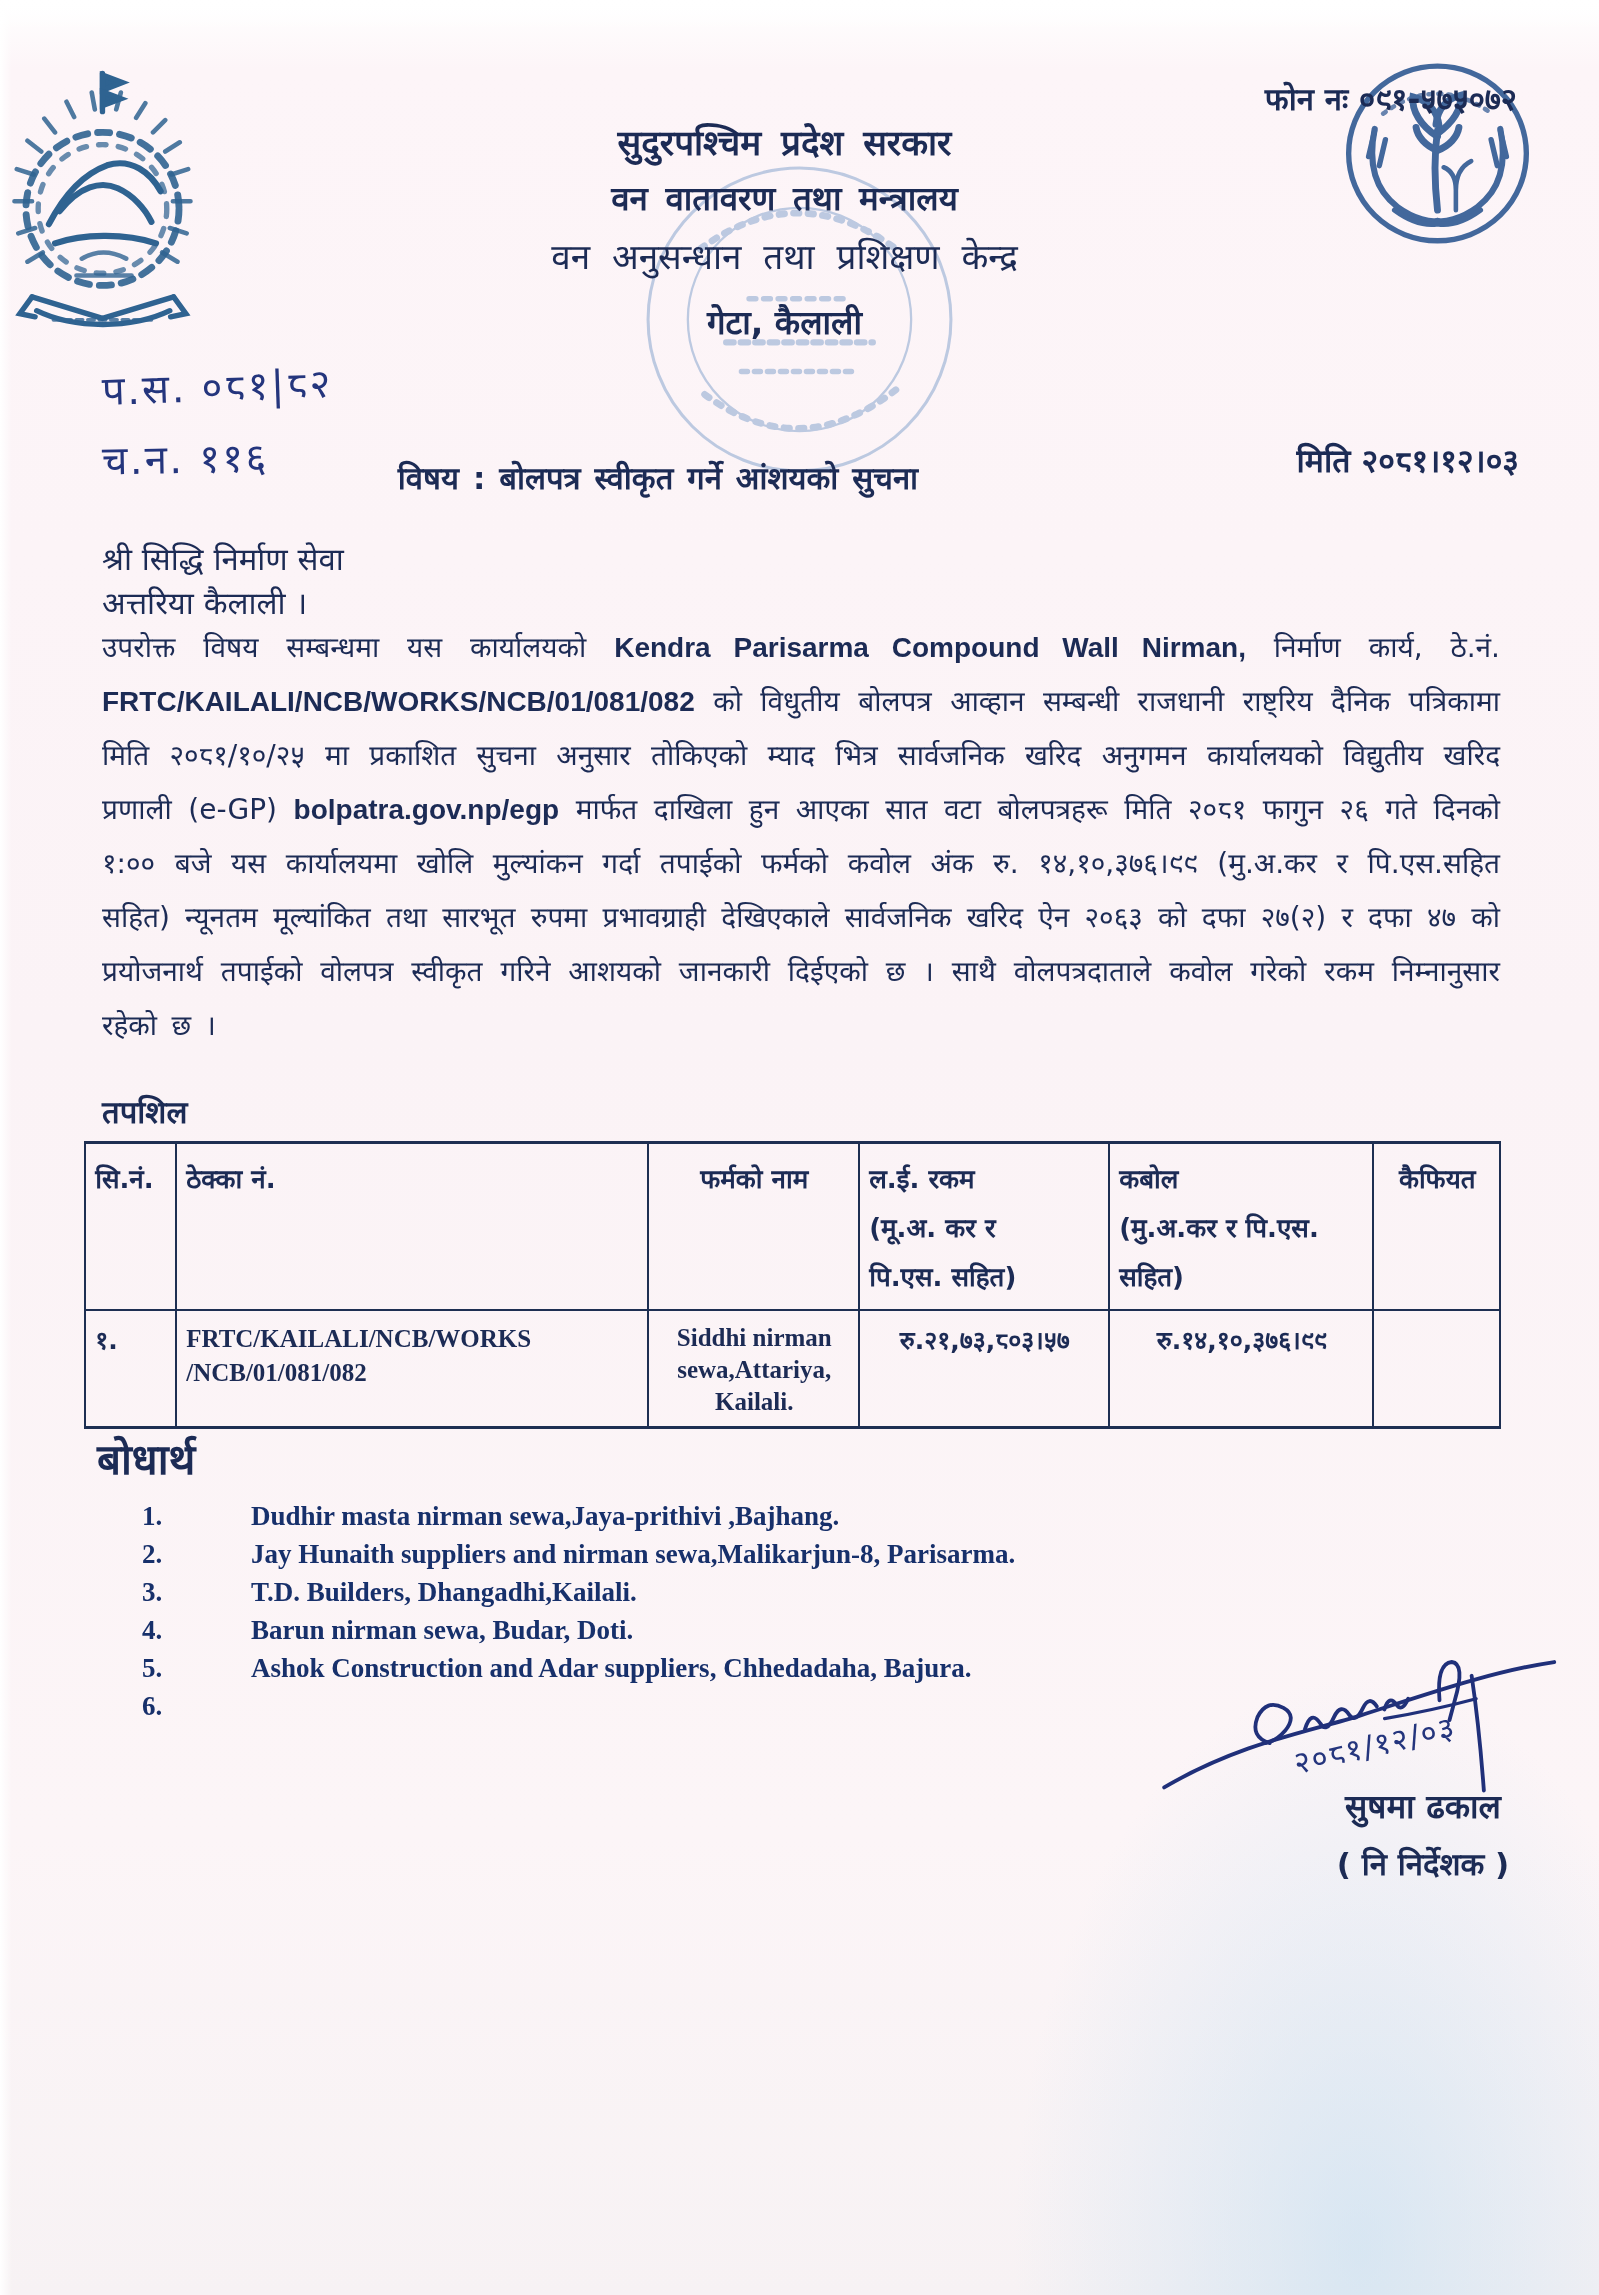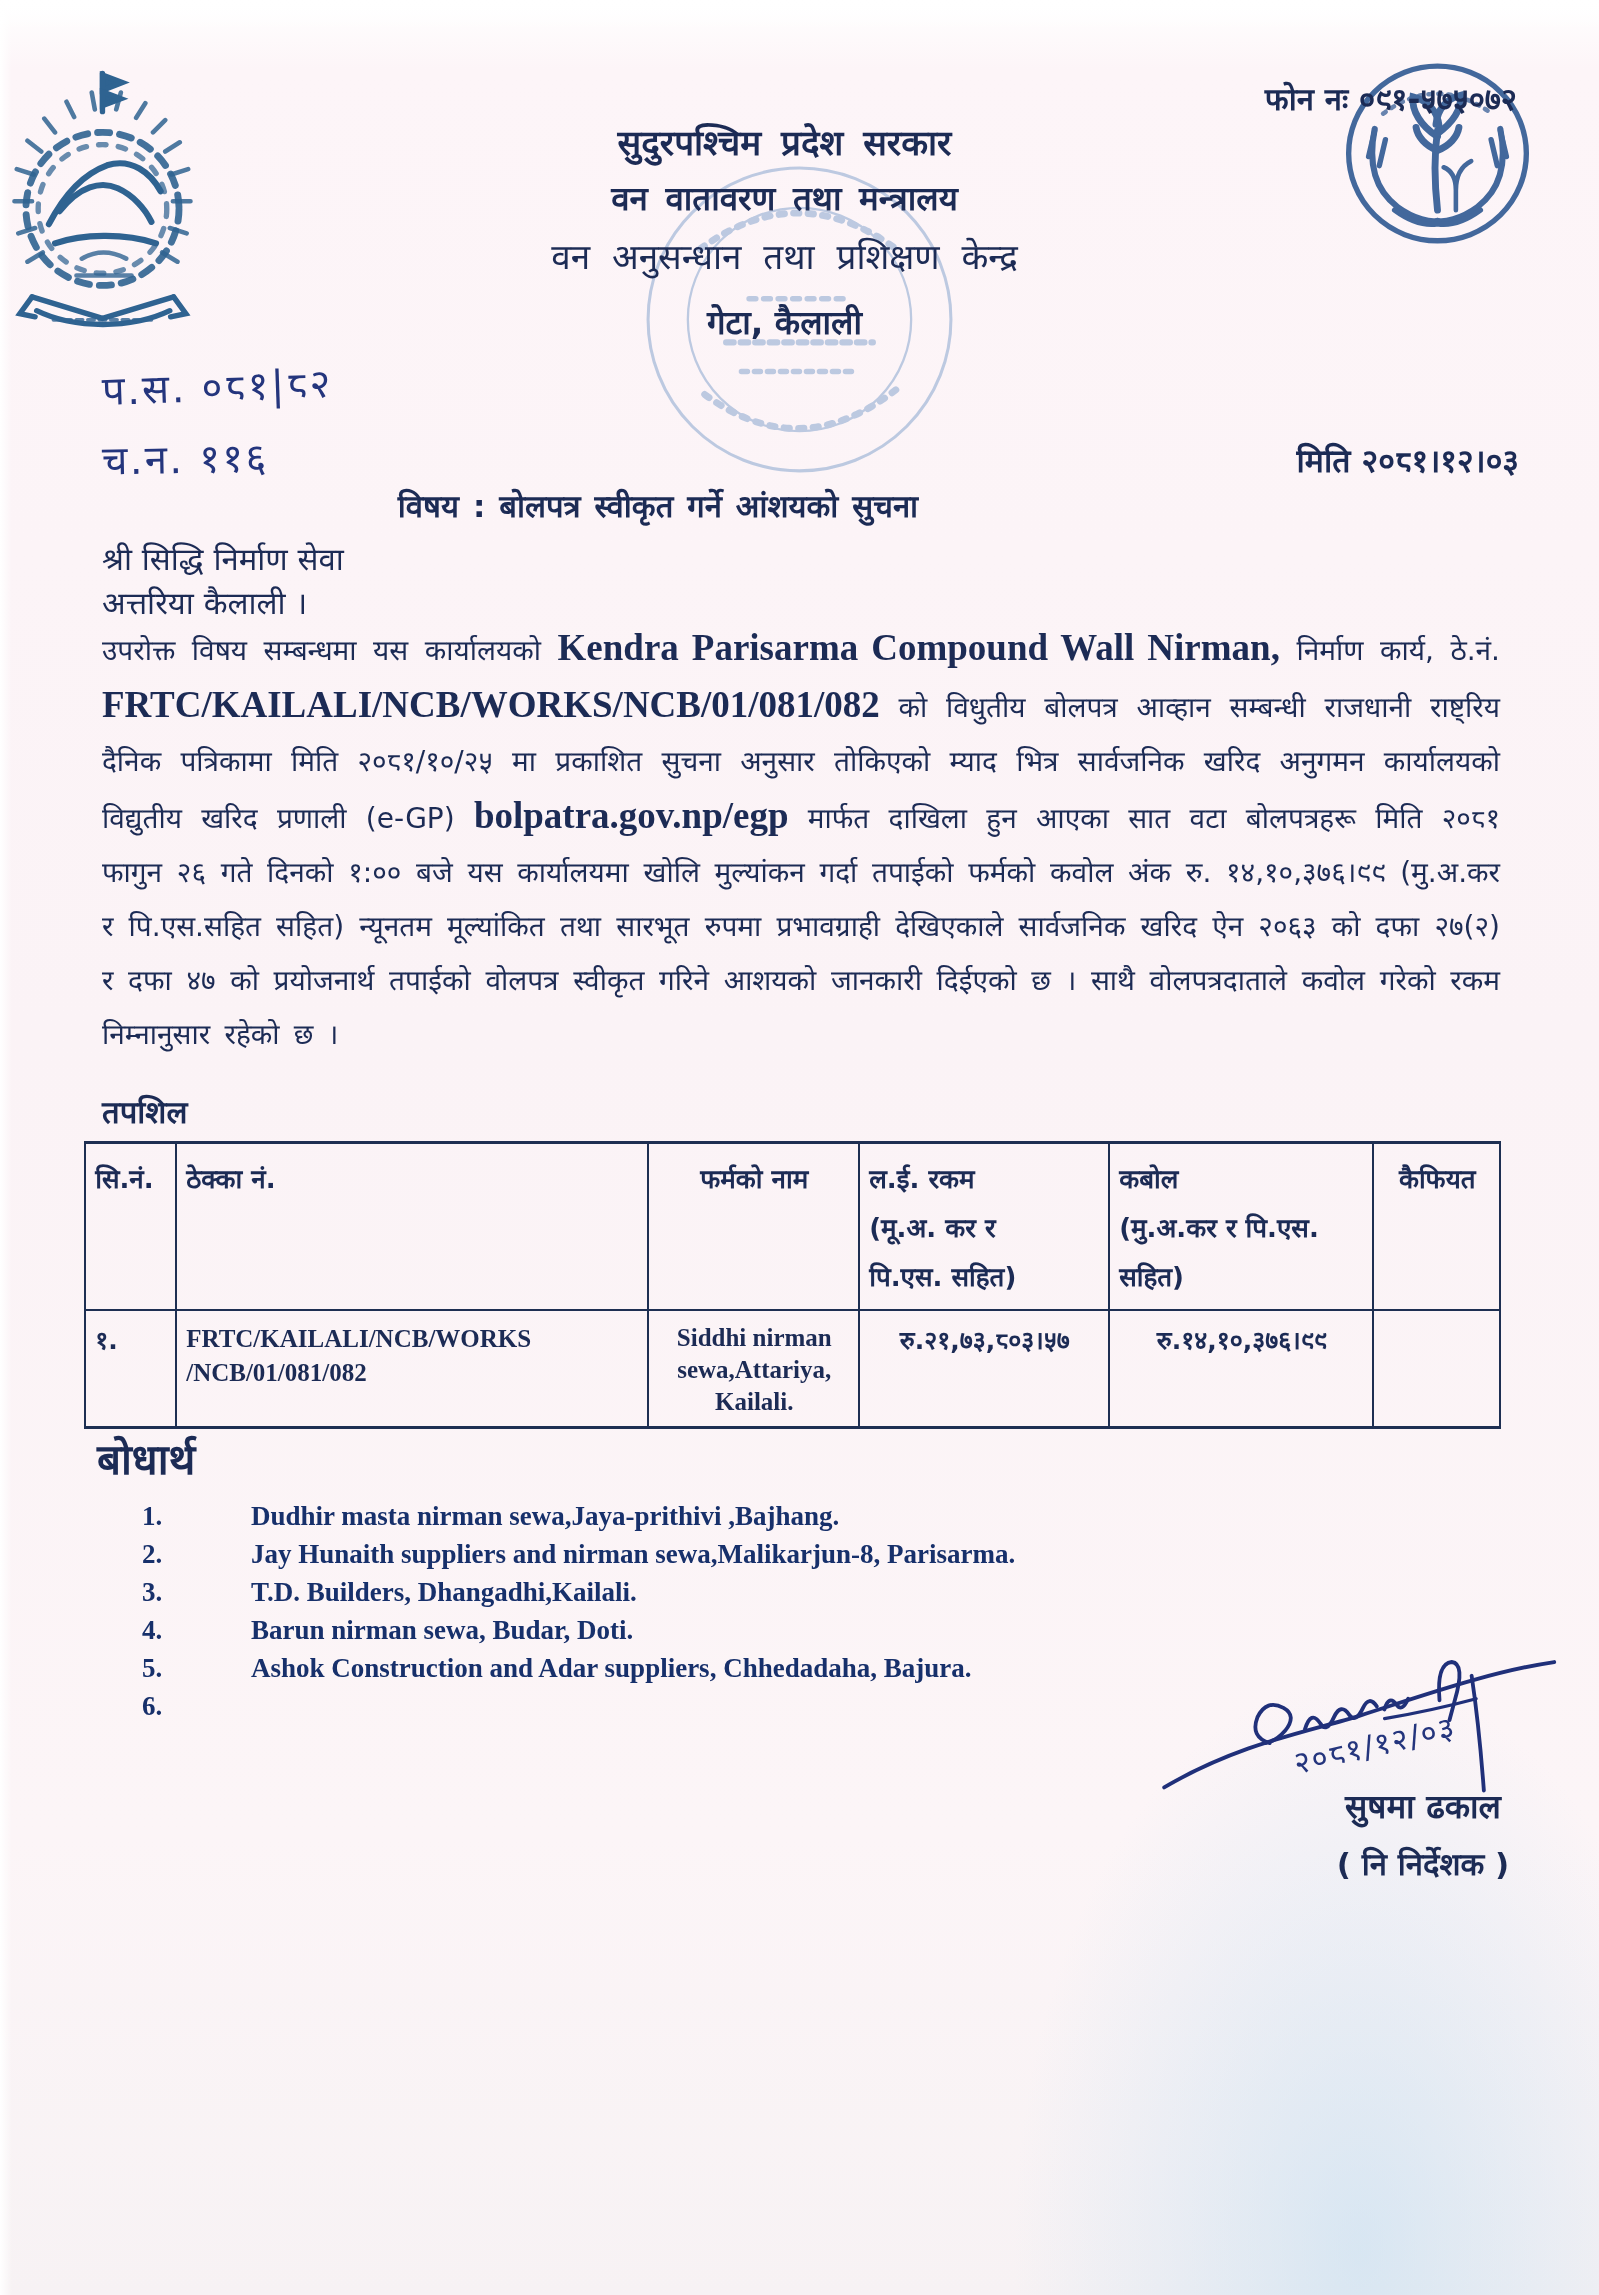--- a/index.html
+++ b/index.html
@@ -23,26 +23,26 @@
   .org .l3{font-size:35px;font-weight:normal;margin-bottom:31px;word-spacing:10.7px;}
   .org .l4{font-size:33px;font-weight:bold;}
   .stamp{left:634px;top:142px;opacity:.5;}
   .emblem{left:9.2px;top:52px;}
   .logo-right{left:1341px;top:60px;}
   
   .hand{color:#24357d;font-weight:500;}
   .ps{left:102px;top:358px;font-size:40px;transform:rotate(-2deg);letter-spacing:2.3px;}
   .chn{left:102px;top:430px;font-size:40px;transform:rotate(-1deg);letter-spacing:2.3px;}
   .letter-date{top:438px;right:81px;font-size:32px;font-weight:bold;}
-  .subject{left:0;top:484px;width:1316px;text-align:center;font-size:31px;font-weight:600;word-spacing:3.1px;}
+  .subject{left:0;top:456px;width:1316px;text-align:center;font-size:31px;font-weight:600;word-spacing:3.1px;}
   .addressee{left:102px;top:537px;font-size:31px;line-height:44px;}
   
   .body-para{left:102px;top:621px;width:1398px;font-size:28px;line-height:54px;text-align:justify;word-spacing:5.4px;}
   .seg-dev{}
-  .seg-latin{font-family:Liberation Serif, serif;font-weight:bold;font-size:37px;word-spacing:1.5px;}
+  .seg-latin{font-family:Liberation Sans, sans-serif;font-weight:bold;font-size:28px;word-spacing:1.5px;}
   
   .tapasil{left:102px;top:1090px;font-size:31px;font-weight:bold;}
   table.det{position:absolute;left:84px;top:1141px;width:1416px;border-collapse:collapse;table-layout:fixed;}
   table.det th, table.det td{
     border:2.3px solid #1e2f52;
     vertical-align:top;
     white-space:pre-line;
     padding:10.7px 7.7px 7.7px 9.2px;
     font-weight:bold;
   }

